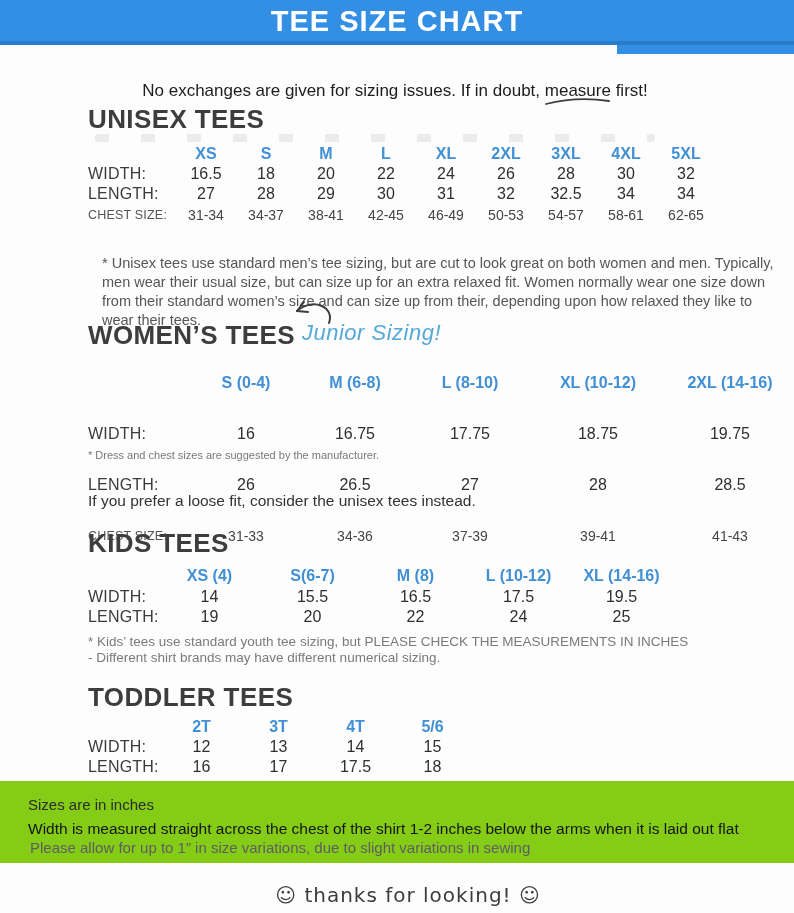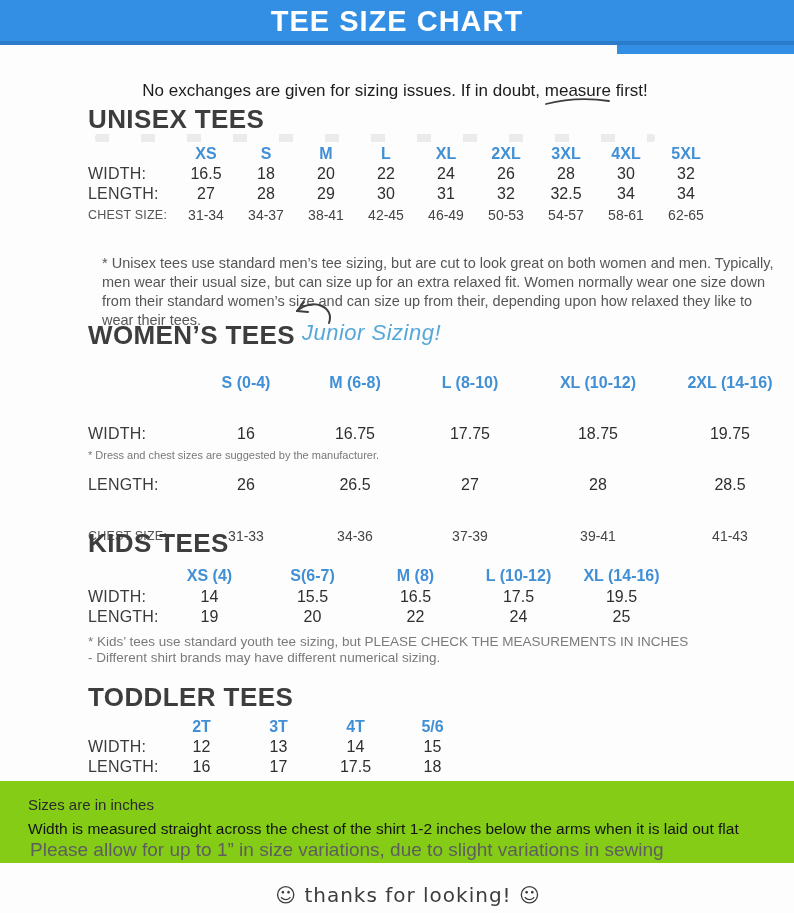--- a/index.html
+++ b/index.html
@@ -61,21 +61,21 @@
   .annotation{
     position:absolute;left:302px;top:320px;margin:0;font-size:22px;font-style:italic;
     color:#56a8d9;letter-spacing:.5px;
   }
   .arrow-svg{position:absolute;left:281px;top:299px;}
   
   .footer{position:absolute;left:0;top:781px;width:794px;height:82px;background:#84cc16;}
   .footer p{position:absolute;margin:0;}
   .f1{left:28px;top:15px;font-size:15px;color:#2b2b2b;}
   .f2{left:28px;top:39px;font-size:15.5px;color:#141414;}
-  .f3{left:30px;top:58px;font-size:19px;color:#5e5e5e;}
+  .f3{left:30px;top:58px;font-size:15px;color:#5e5e5e;}
   
   .thanks{
     position:absolute;left:0;top:872px;width:794px;margin:11px;text-align:center;
     font-family:"DejaVu Sans", sans-serif;font-size:20px;color:#3c3c3c;letter-spacing:1px;
   }
 </style>
 </head>
 <body>
 
 <div class="topbar">
@@ -164,20 +164,21 @@
     <div class="rl muted">CHEST SIZE:</div>
     <div class="val muted-val">31-33</div>
     <div class="val muted-val">34-36</div>
     <div class="val muted-val">37-39</div>
     <div class="val muted-val">39-41</div>
     <div class="val muted-val">41-43</div>
   </div>
 <p class="note-small" style="top:449px">* Dress and chest sizes are suggested by the manufacturer.</p>
 <p class="note-rich">
   <br>
+  <span>If you prefer a loose fit, consider the unisex tees instead.</span>
 </p>
 
 <h2 class="sec" style="top:528px">KIDS TEES</h2>
 <div class="grid grid-kids">
     <div class="rl"></div>
     <div class="colhead">XS (4)</div>
     <div class="colhead">S(6-7)</div>
     <div class="colhead">M (8)</div>
     <div class="colhead">L (10-12)</div>
     <div class="colhead">XL (14-16)</div>

